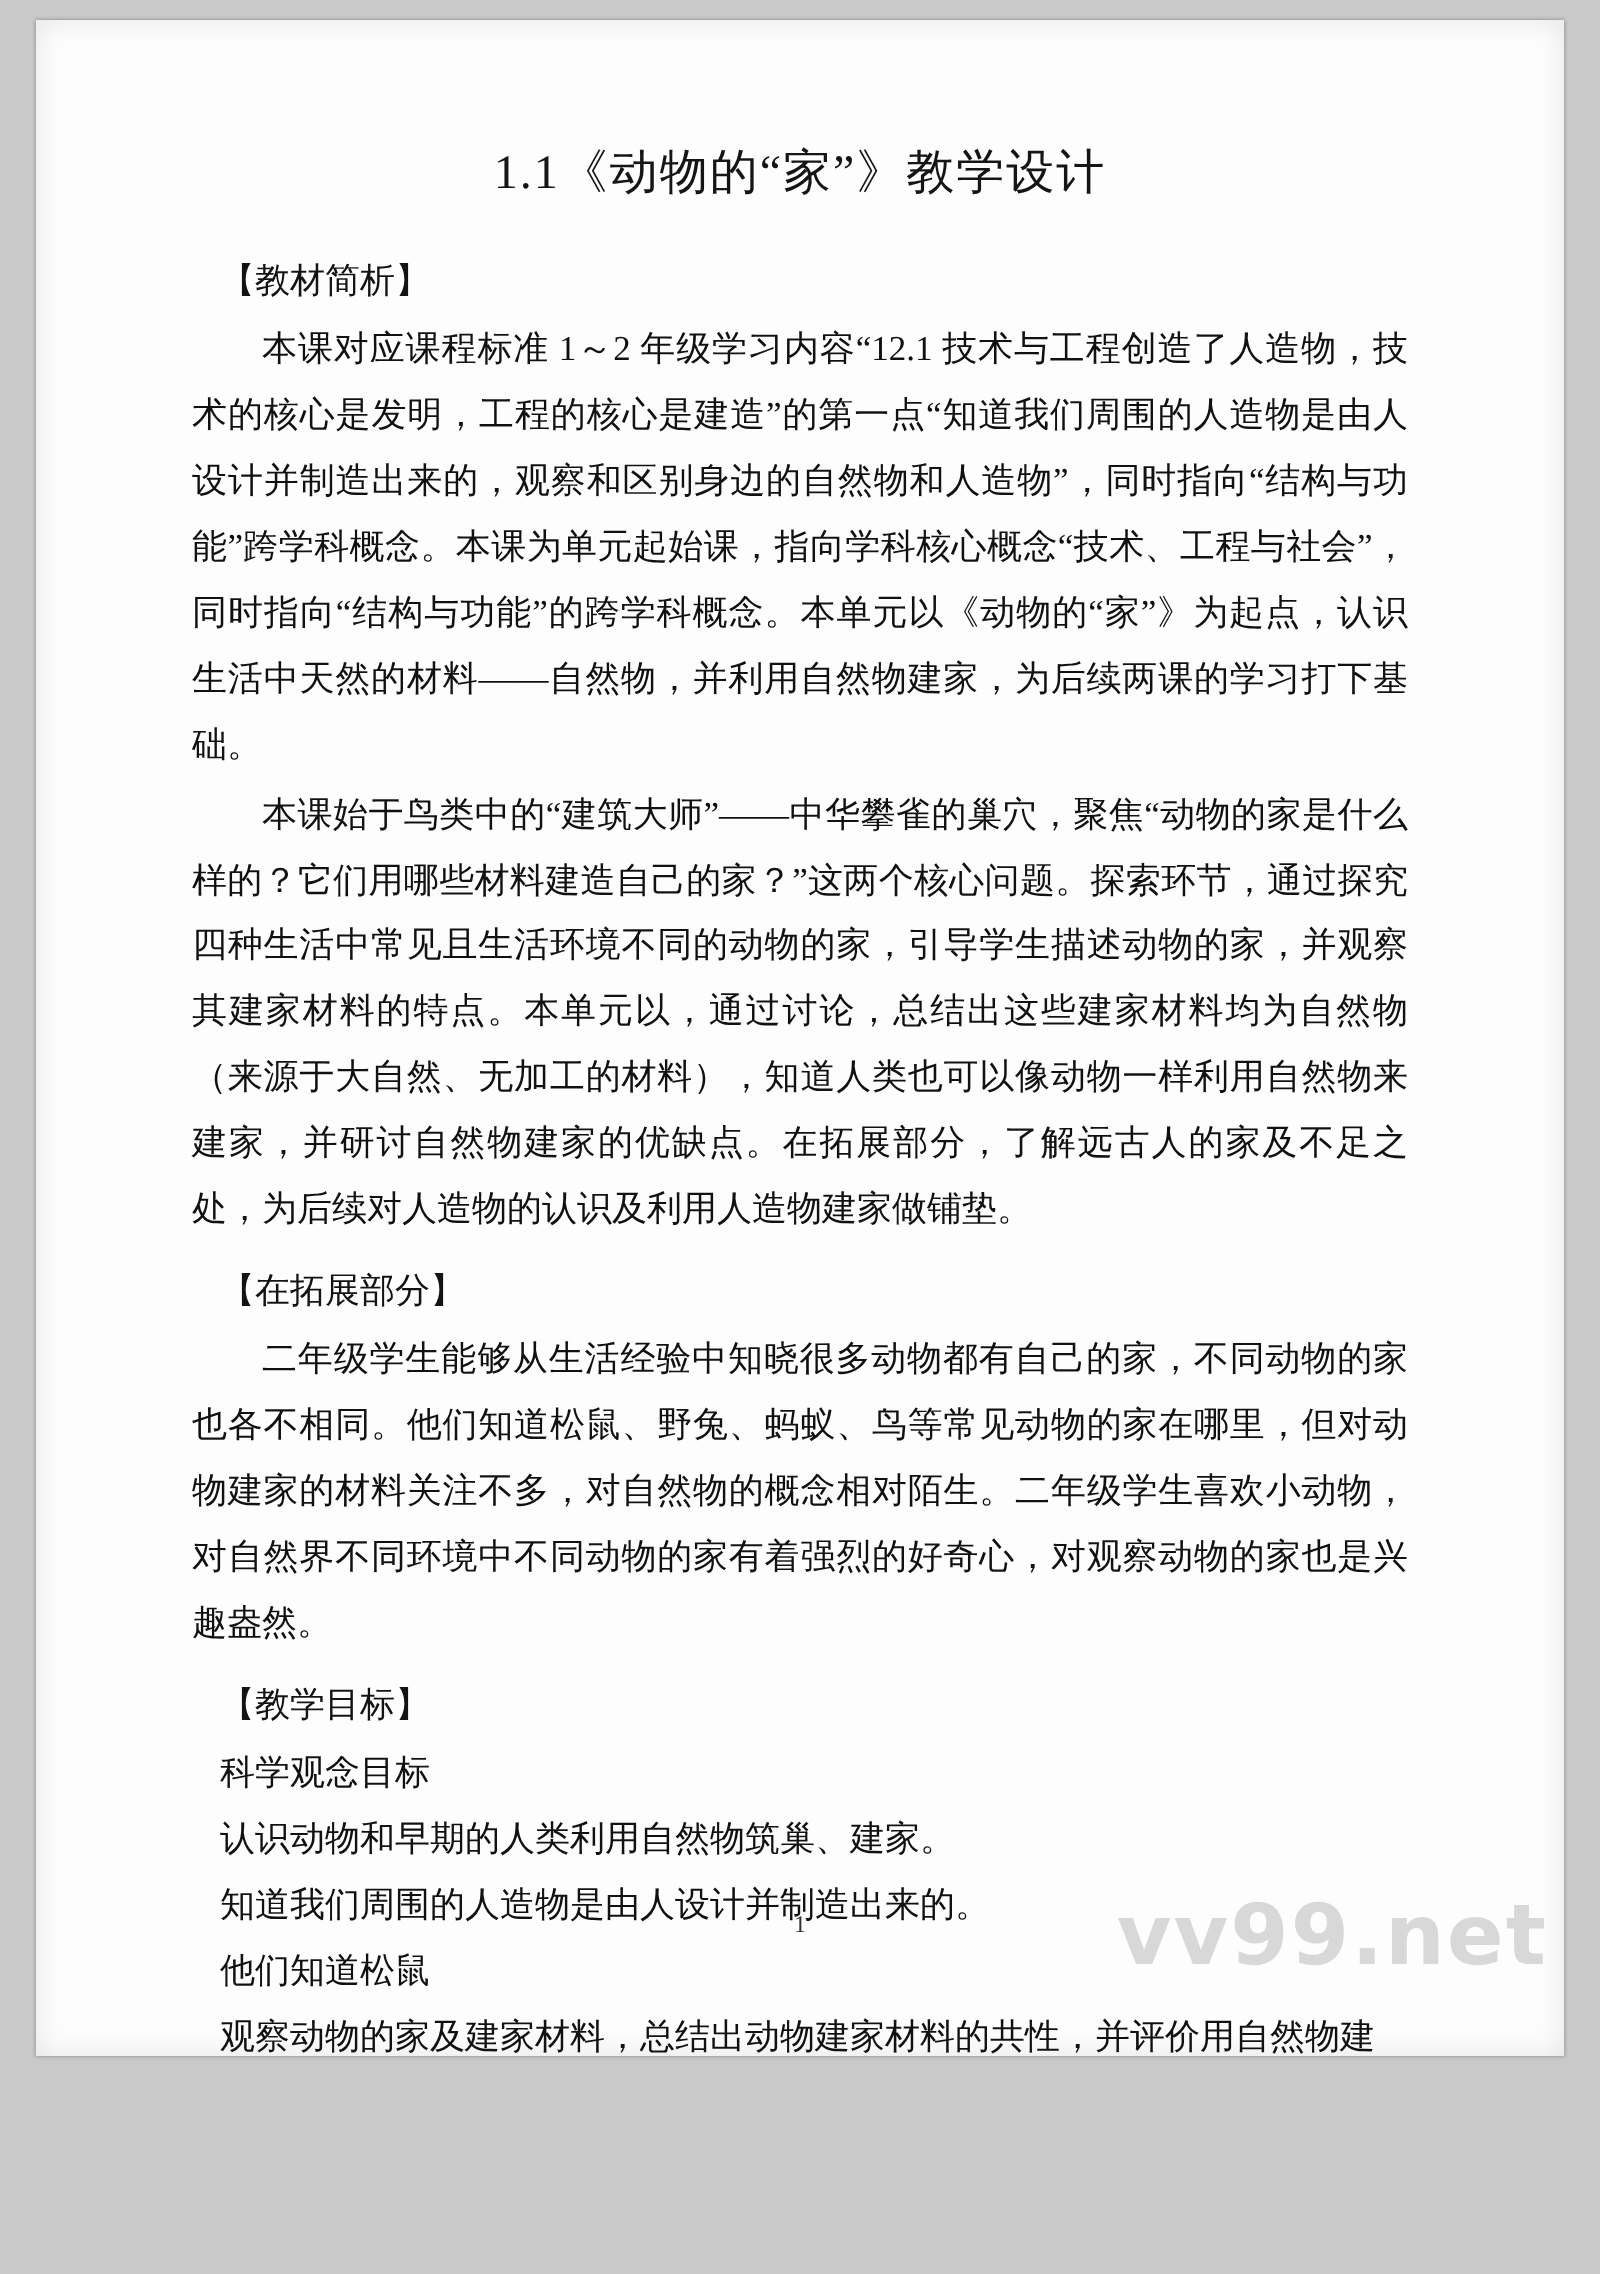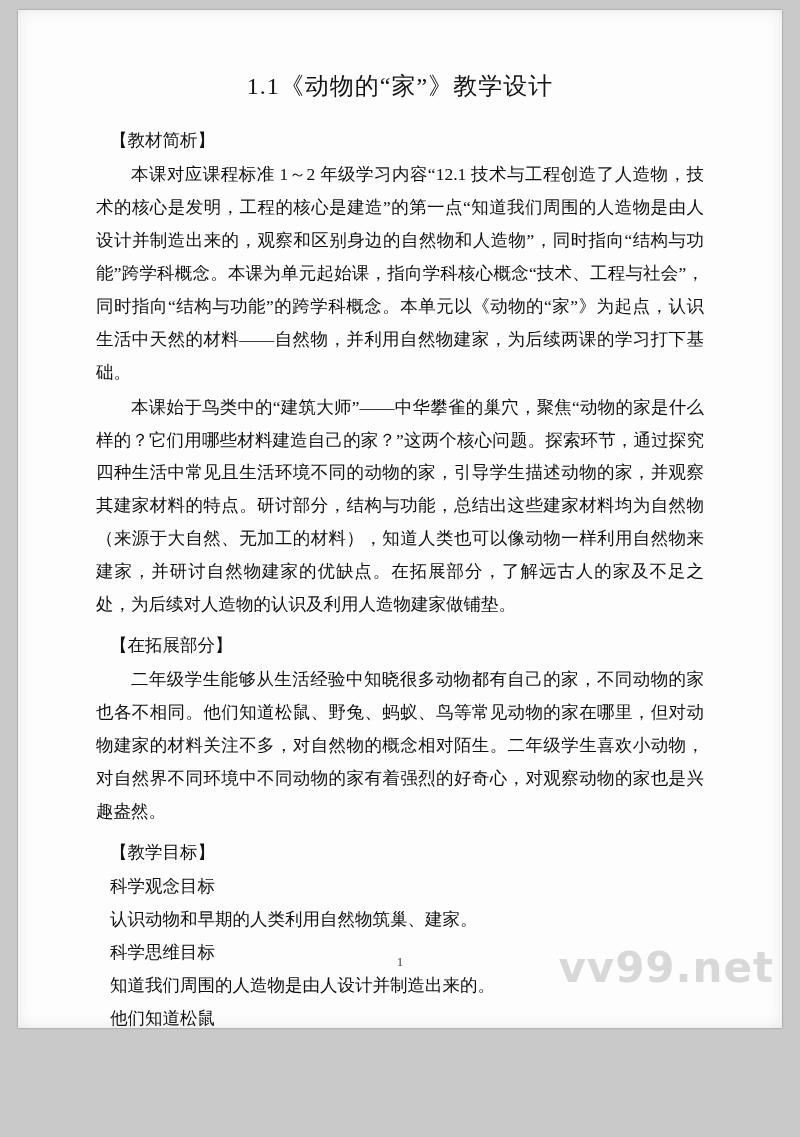--- a/index.html
+++ b/index.html
@@ -103,35 +103,34 @@
 </head>
 <body>
 
 <div class="page">
   <div class="doc">
 
     <h1 class="doc-title">1.1《动物的“家”》教学设计</h1>
 
     <div class="section-head">【教材简析】</div>
     <p class="body">本课对应课程标准 1～2 年级学习内容“12.1 技术与工程创造了人造物，技术的核心是发明，工程的核心是建造”的第一点“知道我们周围的人造物是由人设计并制造出来的，观察和区别身边的自然物和人造物”，同时指向“结构与功能”跨学科概念。本课为单元起始课，指向学科核心概念“技术、工程与社会”，同时指向“结构与功能”的跨学科概念。本单元以《动物的“家”》为起点，认识生活中天然的材料——自然物，并利用自然物建家，为后续两课的学习打下基础。</p>
-    <p class="body">本课始于鸟类中的“建筑大师”——中华攀雀的巢穴，聚焦“动物的家是什么样的？它们用哪些材料建造自己的家？”这两个核心问题。探索环节，通过探究四种生活中常见且生活环境不同的动物的家，引导学生描述动物的家，并观察其建家材料的特点。研讨部分，结构与功能，总结出这些建家材料均为自然物（来源于大自然、无加工的材料），知道人类也可以像动物一样利用自然物来建家，并研讨自然物建家的优缺点。在拓展部分，了解远古人的家及不足之处，为后续对人造物的认识及利用人造物建家做铺垫。</p>
+    <p class="body">本课始于鸟类中的“建筑大师”——中华攀雀的巢穴，聚焦“动物的家是什么样的？它们用哪些材料建造自己的家？”这两个核心问题。探索环节，通过探究四种生活中常见且生活环境不同的动物的家，引导学生描述动物的家，并观察其建家材料的特点。本单元以，通过讨论，总结出这些建家材料均为自然物（来源于大自然、无加工的材料），知道人类也可以像动物一样利用自然物来建家，并研讨自然物建家的优缺点。在拓展部分，了解远古人的家及不足之处，为后续对人造物的认识及利用人造物建家做铺垫。</p>
 
     <div class="spacer-sm"></div>
 
     <div class="section-head">【在拓展部分】</div>
     <p class="body">二年级学生能够从生活经验中知晓很多动物都有自己的家，不同动物的家也各不相同。他们知道松鼠、野兔、蚂蚁、鸟等常见动物的家在哪里，但对动物建家的材料关注不多，对自然物的概念相对陌生。二年级学生喜欢小动物，对自然界不同环境中不同动物的家有着强烈的好奇心，对观察动物的家也是兴趣盎然。</p>
 
     <div class="spacer-sm"></div>
 
     <div class="section-head">【教学目标】</div>
 
     <div class="goal-head">科学观念目标</div>
     <p class="flush">认识动物和早期的人类利用自然物筑巢、建家。</p>
 
-    <div class="goal-head">科学思维目标</div>
     <p class="flush">知道我们周围的人造物是由人设计并制造出来的。</p>
 
     <div class="goal-head">他们知道松鼠</div>
     <p class="flush">观察动物的家及建家材料，总结出动物建家材料的共性，并评价用自然物建</p>
 
   </div>
 
   <div class="watermark">vv99.net</div>
   <div class="page-number">1</div>
 </div>

